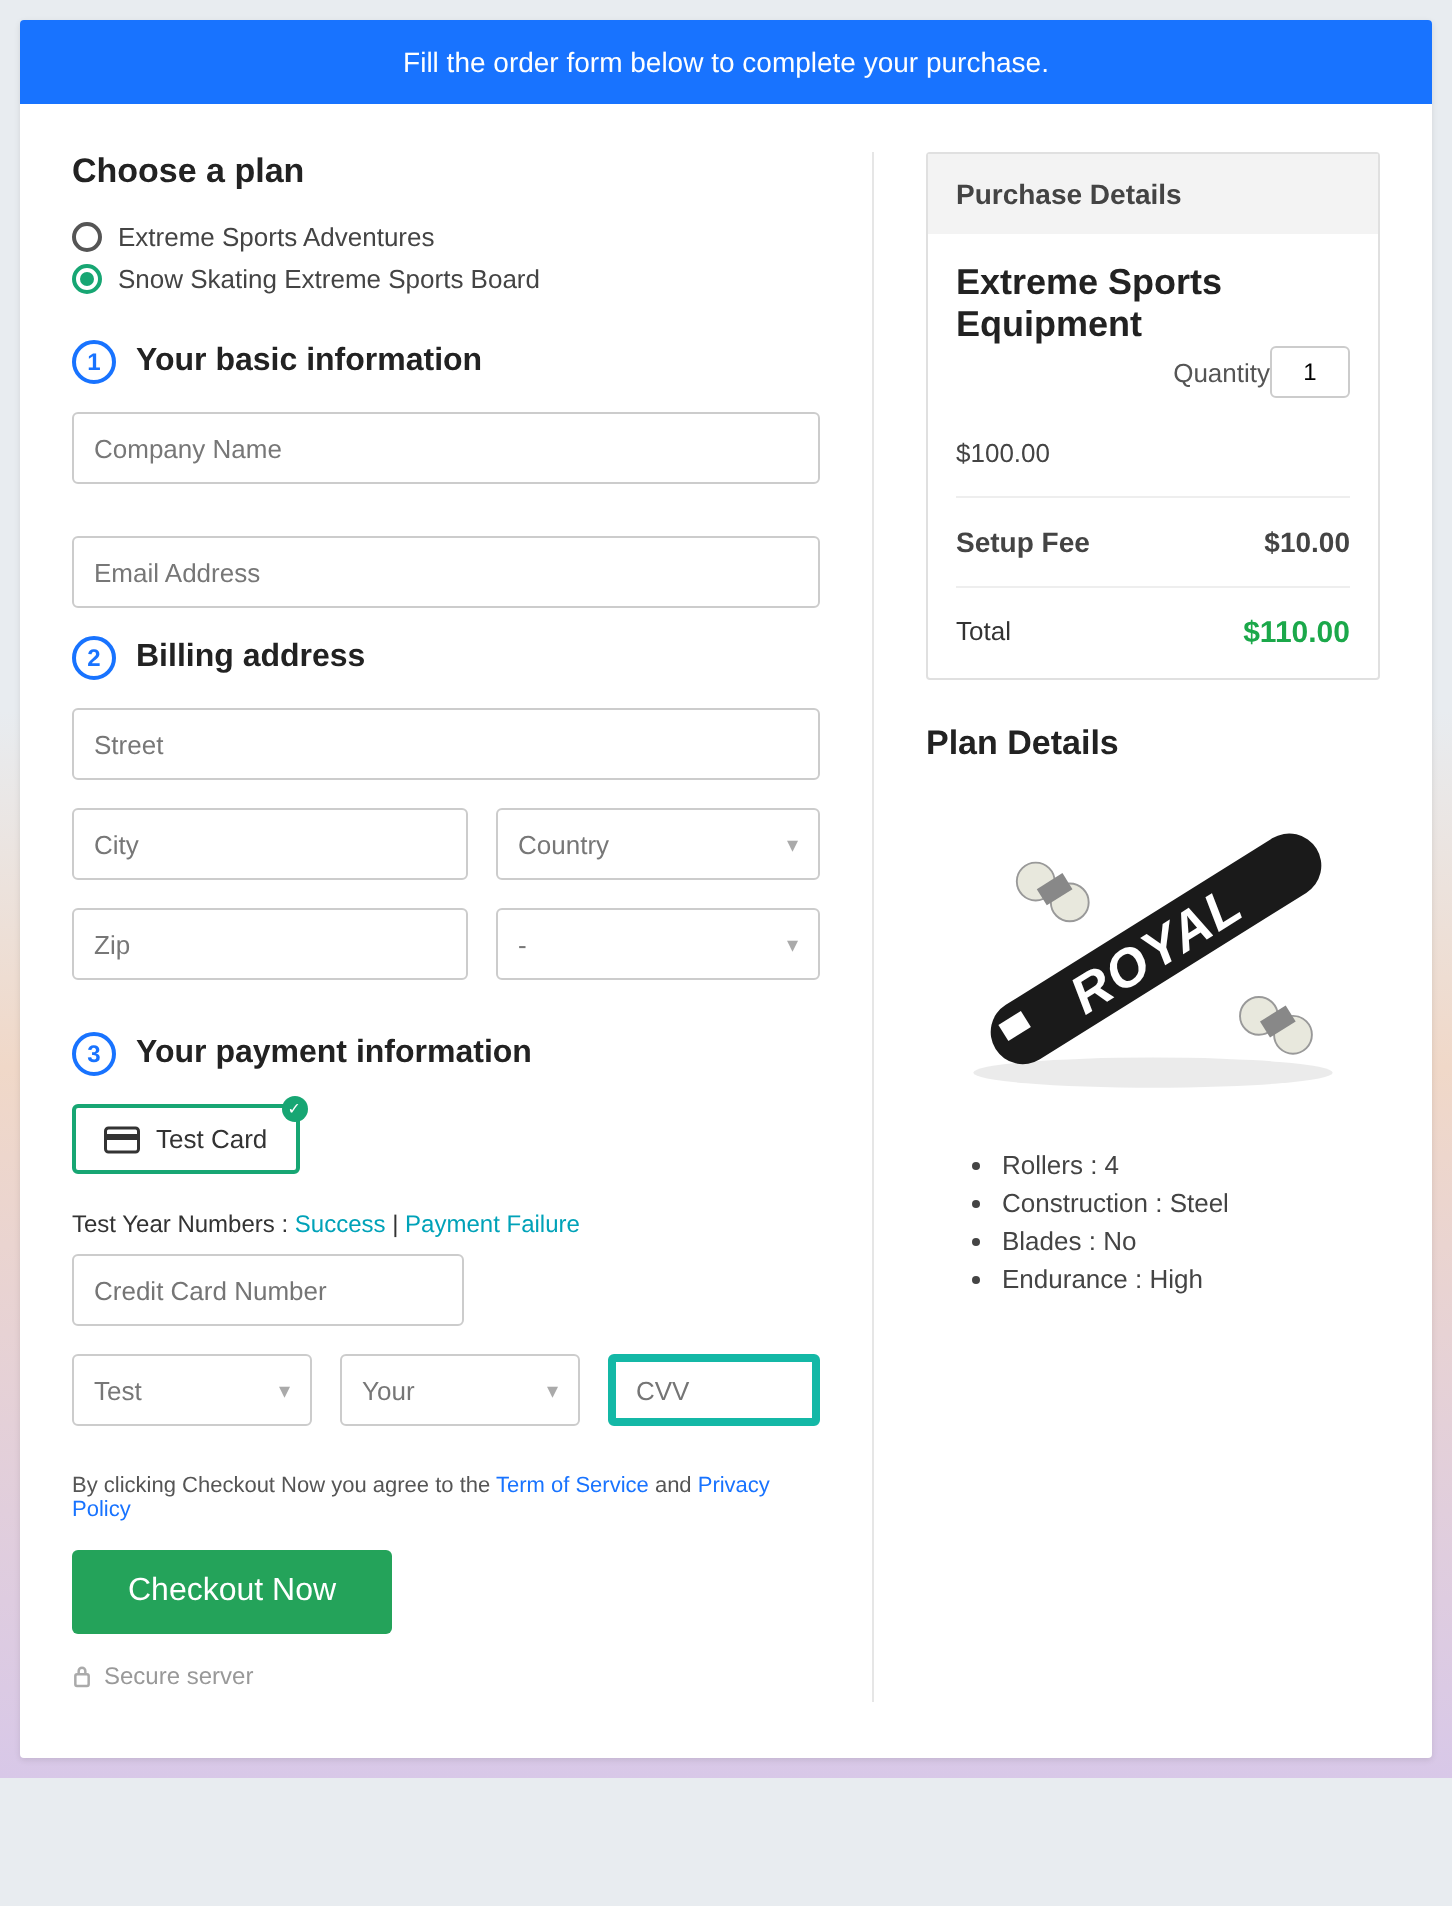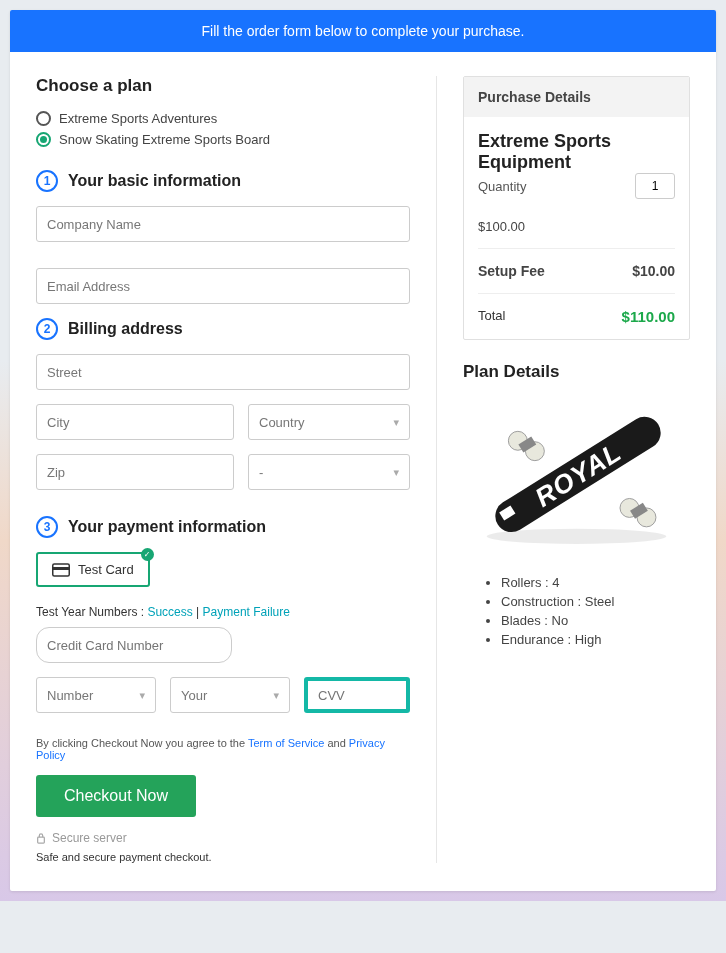--- a/index.html
+++ b/index.html
@@ -190,21 +190,21 @@
     color: #444;
   }
   .details-body { padding: 14px; }
   .details-product-title {
     font-size: 18px;
     font-weight: 700;
     color: #222;
   }
   .qty-row {
     display: flex;
-    justify-content: space-between;
+    justify-content: flex-end;
     align-items: center;
     font-size: 13px;
     color: #555;
     margin-bottom: 12px;
   }
   .qty-input {
     width: 40px;
     height: 26px;
     border: 1px solid #ccc;
     border-radius: 3px;
@@ -242,21 +242,21 @@
   }
   .plan-features li {
     font-size: 13px;
     color: #444;
     padding: 2px 0;
   }
   .cc-input {
     width: 196px;
     height: 36px;
     border: 1px solid #ccc;
-    border-radius: 13px;
+    border-radius: 3px;
     padding: 0 10px;
     font-size: 13px;
     margin-bottom: 14px;
   }
 </style>
 </head>
 <body>
 
 <div class="container">
   <div class="banner">
@@ -332,21 +332,21 @@
       </div>
 
       <div class="test-cards">
         <span>Test Year Numbers : </span><a href="#">Success</a><span> | </span><a href="#">Payment Failure</a>
       </div>
 
       <input class="cc-input" placeholder="Credit Card Number" style="">
 
       <div class="cc-row">
         <div class="select">
-          <span>Number</span>
+          <span>Test</span>
           <span class="chevron">▾</span>
         </div>
         <div class="select">
           <span>Your</span>
           <span class="chevron">▾</span>
         </div>
         <div class="cvv-wrap">
           <input placeholder="CVV" style="">
 
         </div>
@@ -358,21 +358,20 @@
 
       <button class="checkout-btn">Checkout Now</button>
 
       <div class="secure-row">
         <svg class="lock-icon" viewBox="0 0 12 14">
             <rect x="2" y="6" width="8" height="7" rx="1" fill="none" stroke="#aaa" stroke-width="1.5"></rect>
             <path d="M4 6V4a2 2 0 014 0v2" fill="none" stroke="#aaa" stroke-width="1.5"></path>
           </svg>
         <span>Secure server</span>
       </div>
-      <div class="safe-text">Safe and secure payment checkout.</div>
     </div>
 
     <div class="right-col">
       <div class="details-box">
         <div class="details-header">Purchase Details</div>
         <div class="details-body">
           <div class="details-product-title">Extreme Sports Equipment</div>
           <div class="qty-row">
             <span>Quantity</span>
             <input class="qty-input" value="1" style="">

